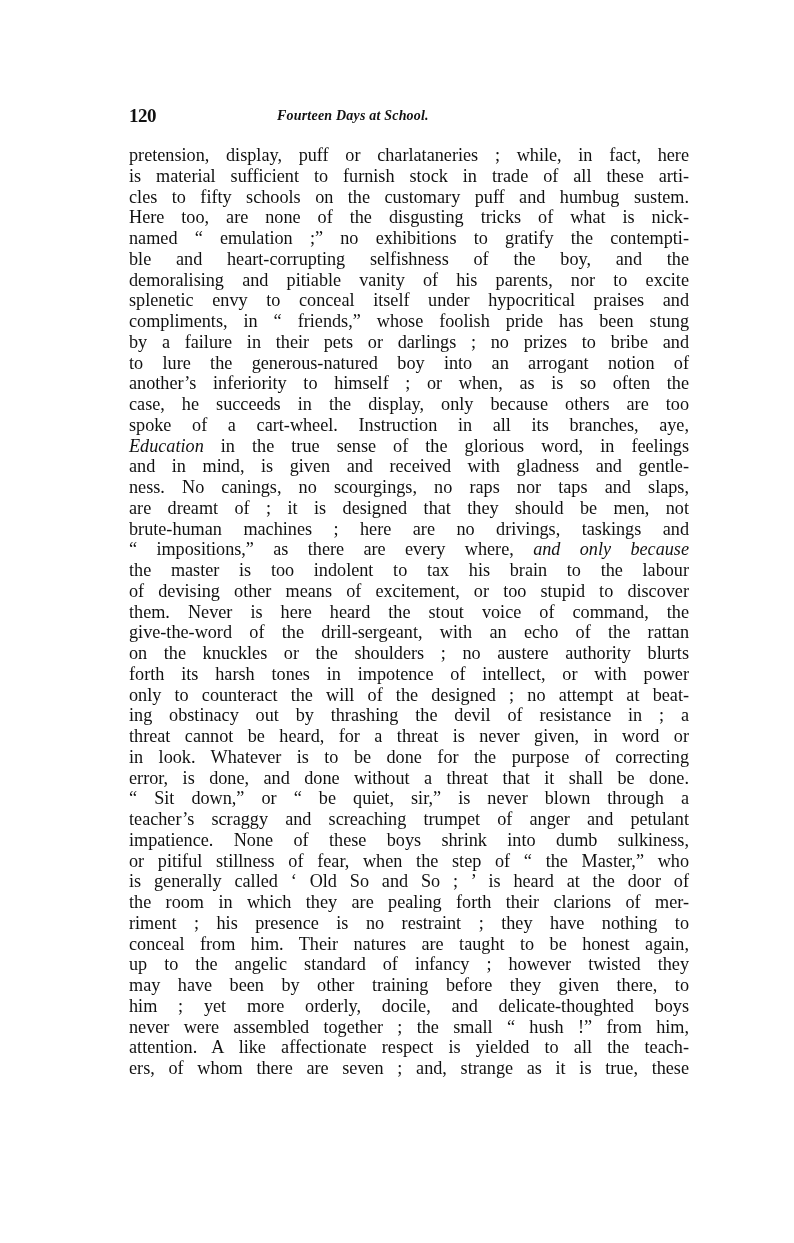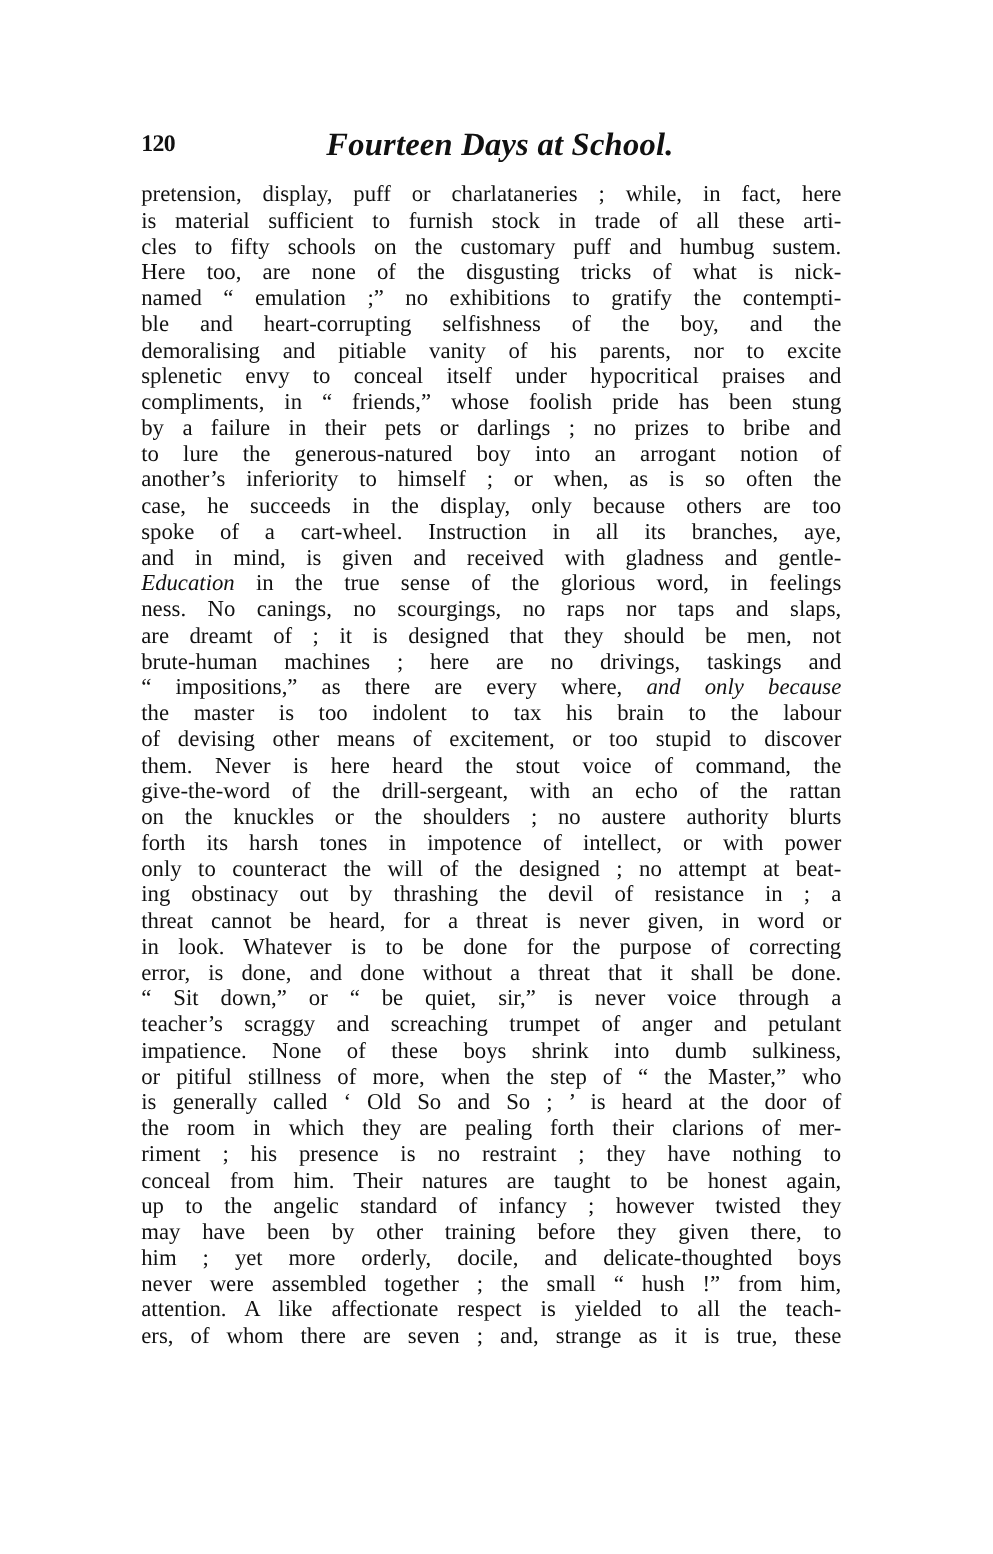--- a/index.html
+++ b/index.html
@@ -10,21 +10,21 @@
     body {
       width: 794px;
       height: 1243px;
       position: relative;
       overflow: hidden;
       color: #111111;
       font-family: "Liberation Serif", "DejaVu Serif", serif;
     }
     .page {
       position: absolute;
-      left: 0; top: 0;
+      left: 16px; top: 0;
       width: 768px; height: 1243px;
     }
     .running-head {
       position: absolute;
       left: 113px;
       top: 104px;
       width: 560px;
       height: 24px;
     }
     .page-number {
@@ -33,21 +33,21 @@
       top: 0;
       font-size: 19px;
       font-weight: bold;
       letter-spacing: -0.5px;
       line-height: 24px;
     }
     .running-title {
       position: absolute;
       left: 148px;
       top: 0;
-      font-size: 26px;
+      font-size: 14px;
       font-weight: bold;
       font-style: italic;
       line-height: 24px;
       letter-spacing: 0.2px;
     }
     .body-text {
       position: absolute;
       left: 113px;
       top: 145px;
       width: 560px;
@@ -87,41 +87,41 @@
     <span class="line">named “ emulation ;” no exhibitions to gratify the contempti-</span>
     <span class="line">ble and heart-corrupting selfishness of the boy, and the</span>
     <span class="line">demoralising and pitiable vanity of his parents, nor to excite</span>
     <span class="line">splenetic envy to conceal itself under hypocritical praises and</span>
     <span class="line">compliments, in “ friends,” whose foolish pride has been stung</span>
     <span class="line">by a failure in their pets or darlings ; no prizes to bribe and</span>
     <span class="line">to lure the generous-natured boy into an arrogant notion of</span>
     <span class="line">another’s inferiority to himself ; or when, as is so often the</span>
     <span class="line">case, he succeeds in the display, only because others are too</span>
     <span class="line">spoke of a cart-wheel. Instruction in all its branches, aye,</span>
+    <span class="line"><em class="it">Education</em><span> in the true sense of the glorious word, in feelings</span></span>
     <span class="line">and in mind, is given and received with gladness and gentle-</span>
-    <span class="line"><em class="it">Education</em><span> in the true sense of the glorious word, in feelings</span></span>
     <span class="line">ness. No canings, no scourgings, no raps nor taps and slaps,</span>
     <span class="line">are dreamt of ; it is designed that they should be men, not</span>
     <span class="line">brute-human machines ; here are no drivings, taskings and</span>
     <span class="line"><span>“ impositions,” as there are every where, </span><em class="it">and only because</em></span>
     <span class="line">the master is too indolent to tax his brain to the labour</span>
     <span class="line">of devising other means of excitement, or too stupid to discover</span>
     <span class="line">them. Never is here heard the stout voice of command, the</span>
     <span class="line">give-the-word of the drill-sergeant, with an echo of the rattan</span>
     <span class="line">on the knuckles or the shoulders ; no austere authority blurts</span>
     <span class="line">forth its harsh tones in impotence of intellect, or with power</span>
     <span class="line">only to counteract the will of the designed ; no attempt at beat-</span>
     <span class="line">ing obstinacy out by thrashing the devil of resistance in ; a</span>
     <span class="line">threat cannot be heard, for a threat is never given, in word or</span>
     <span class="line">in look. Whatever is to be done for the purpose of correcting</span>
     <span class="line">error, is done, and done without a threat that it shall be done.</span>
-    <span class="line">“ Sit down,” or “ be quiet, sir,” is never voice through a</span>
+    <span class="line">“ Sit down,” or “ be quiet, sir,” is never blown through a</span>
     <span class="line">teacher’s scraggy and screaching trumpet of anger and petulant</span>
     <span class="line">impatience. None of these boys shrink into dumb sulkiness,</span>
-    <span class="line">or pitiful stillness of more, when the step of “ the Master,” who</span>
+    <span class="line">or pitiful stillness of fear, when the step of “ the Master,” who</span>
     <span class="line">is generally called ‘ Old So and So ; ’ is heard at the door of</span>
     <span class="line">the room in which they are pealing forth their clarions of mer-</span>
     <span class="line">riment ; his presence is no restraint ; they have nothing to</span>
     <span class="line">conceal from him. Their natures are taught to be honest again,</span>
     <span class="line">up to the angelic standard of infancy ; however twisted they</span>
     <span class="line">may have been by other training before they given there, to</span>
     <span class="line">him ; yet more orderly, docile, and delicate-thoughted boys</span>
     <span class="line">never were assembled together ; the small “ hush !” from him,</span>
     <span class="line">attention. A like affectionate respect is yielded to all the teach-</span>
     <span class="line last">ers, of whom there are seven ; and, strange as it is true, these</span>

